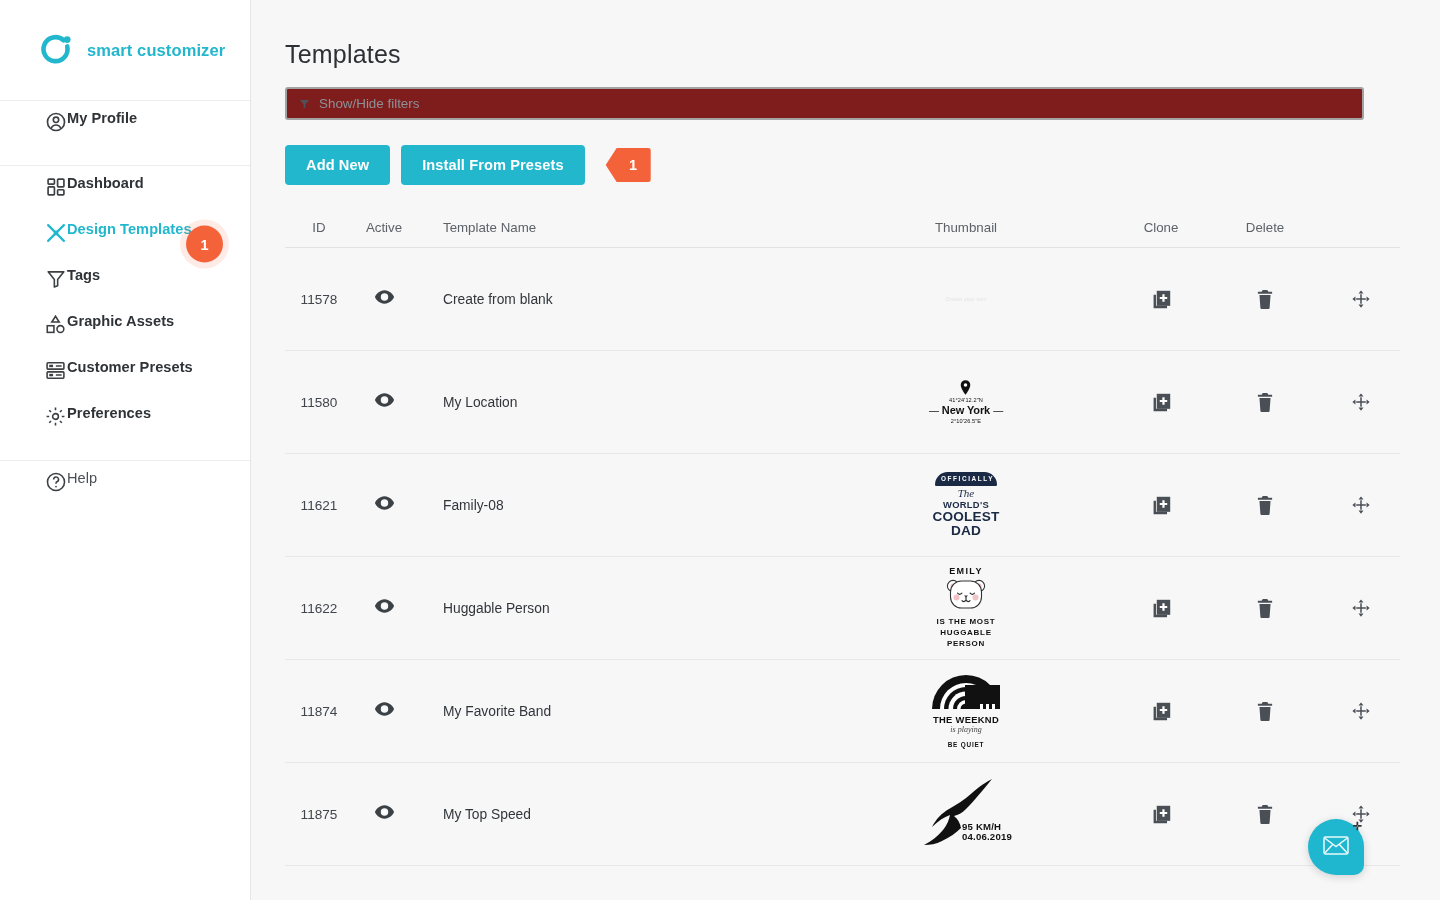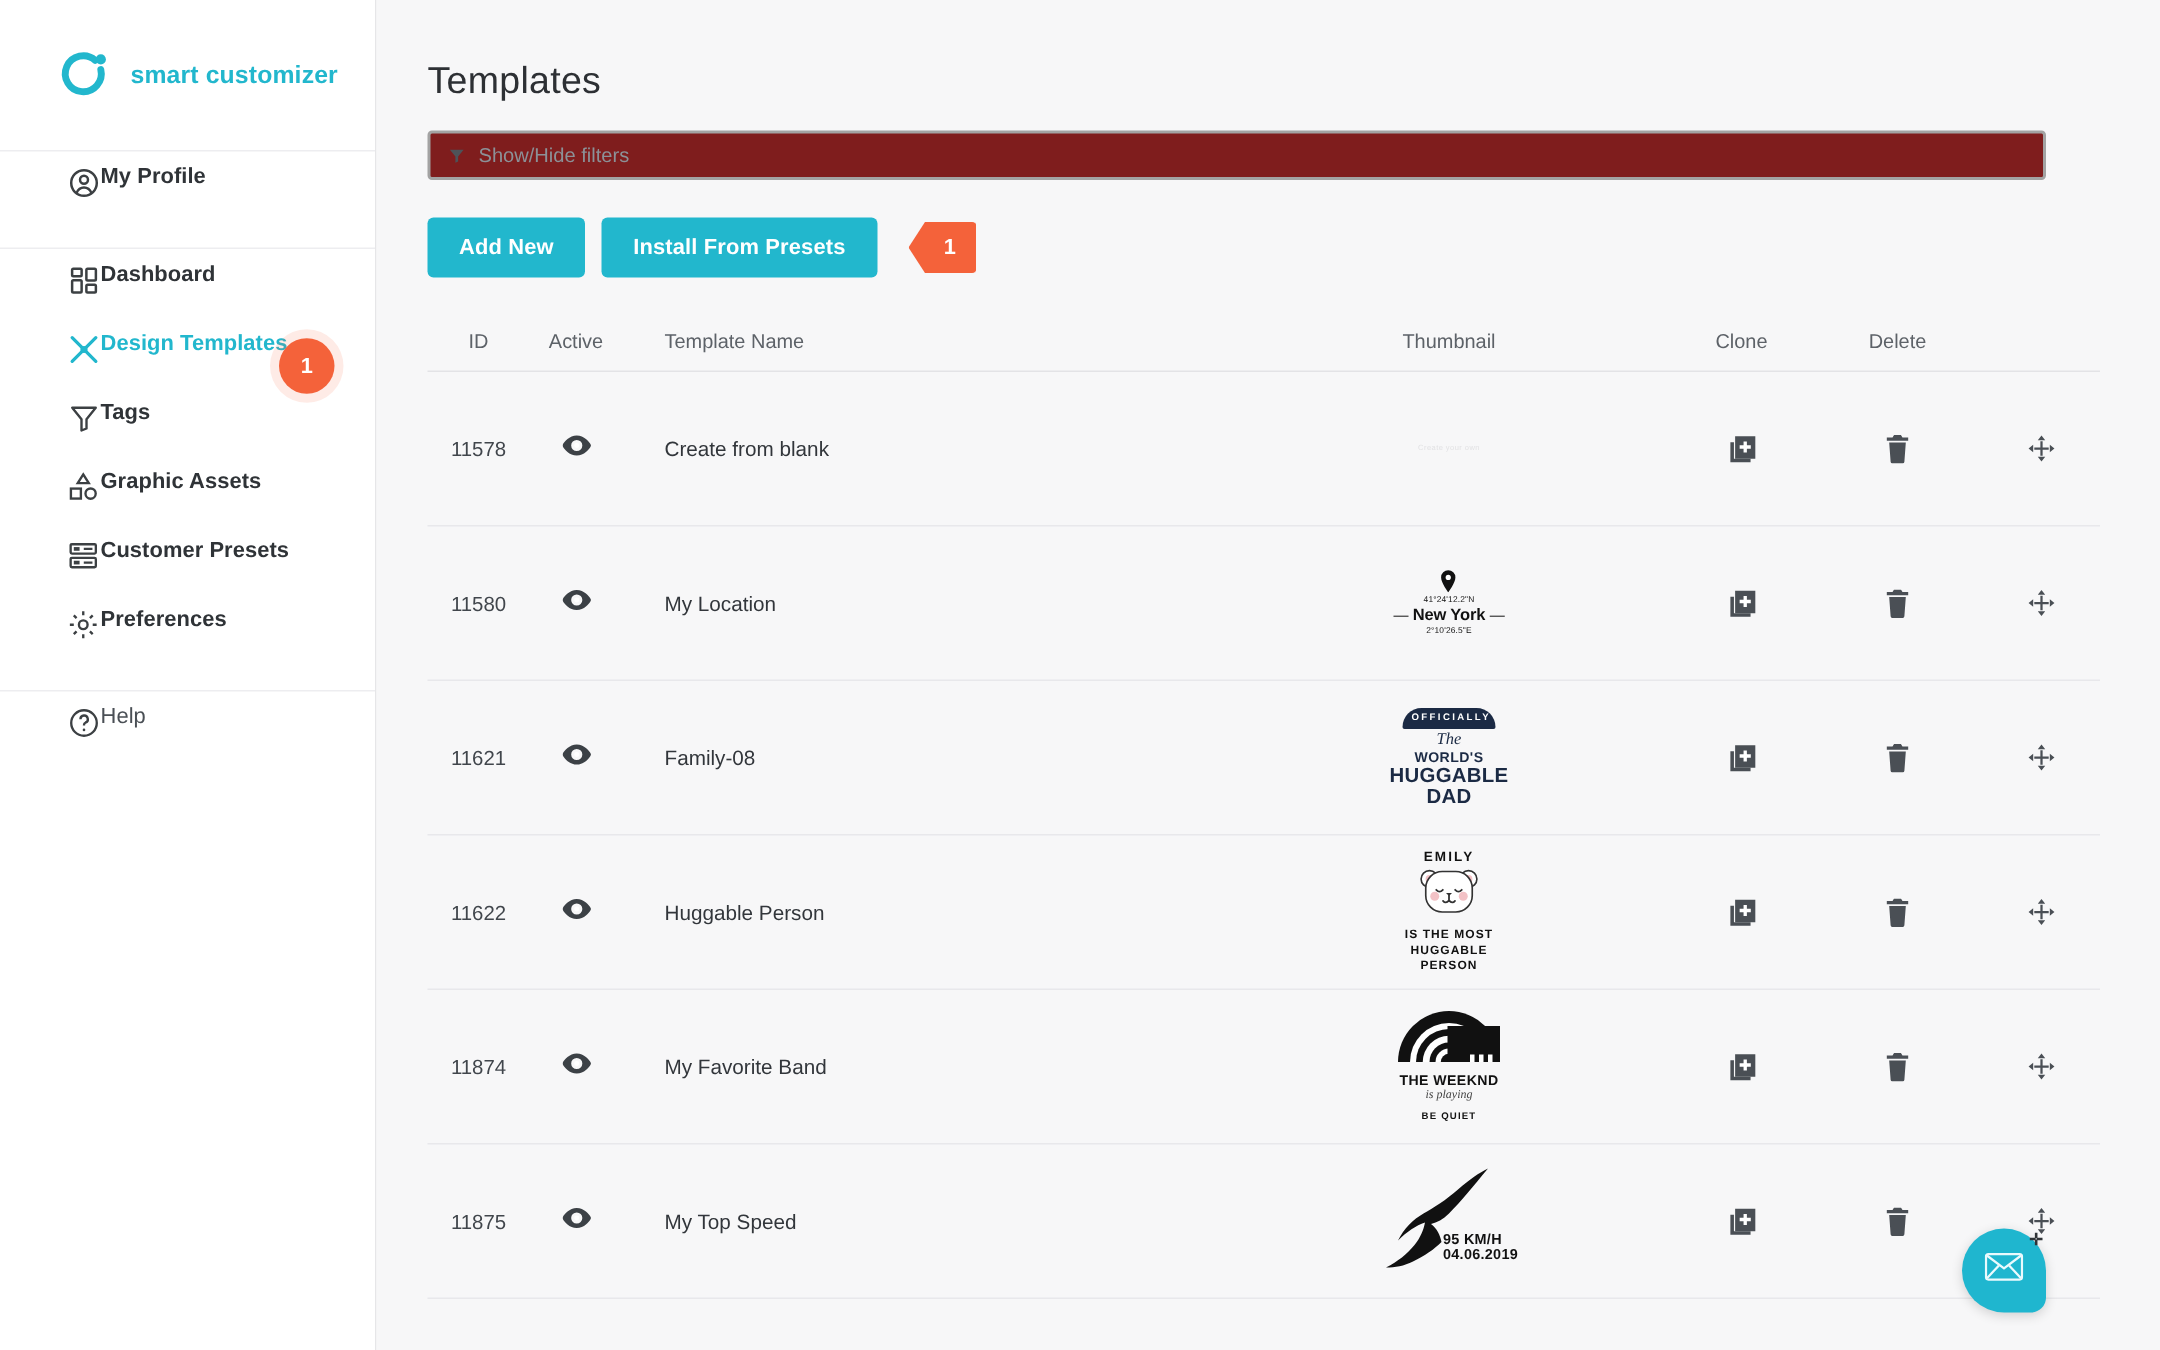--- a/index.html
+++ b/index.html
@@ -439,21 +439,21 @@
               </svg>
           </span>
         </div>
         <div class="c-name cell-name">Family-08</div>
         <div class="c-thumb">
           <div class="thumb">
             <div class="th-dad">
               <span class="ribbon">OFFICIALLY</span>
               <div class="the">The</div>
               <div class="w">WORLD'S</div>
-              <div class="c">HUGGABLE</div>
+              <div class="c">COOLEST</div>
               <div class="d">DAD</div>
             </div>
           </div>
         </div>
         <div class="c-clone">
           <span class="icon-btn">
             <svg width="19" height="19" viewBox="0 0 24 24" fill="currentColor">
                 <path d="M2 6h3v14h14v3H2z"></path>
                 <path d="M6 1h17v19H6z"></path>
                 <path d="M13.1 5.4h2.8v3.3h3.3v2.8h-3.3v3.3h-2.8v-3.3H9.8V8.7h3.3z" fill="#fff"></path>

